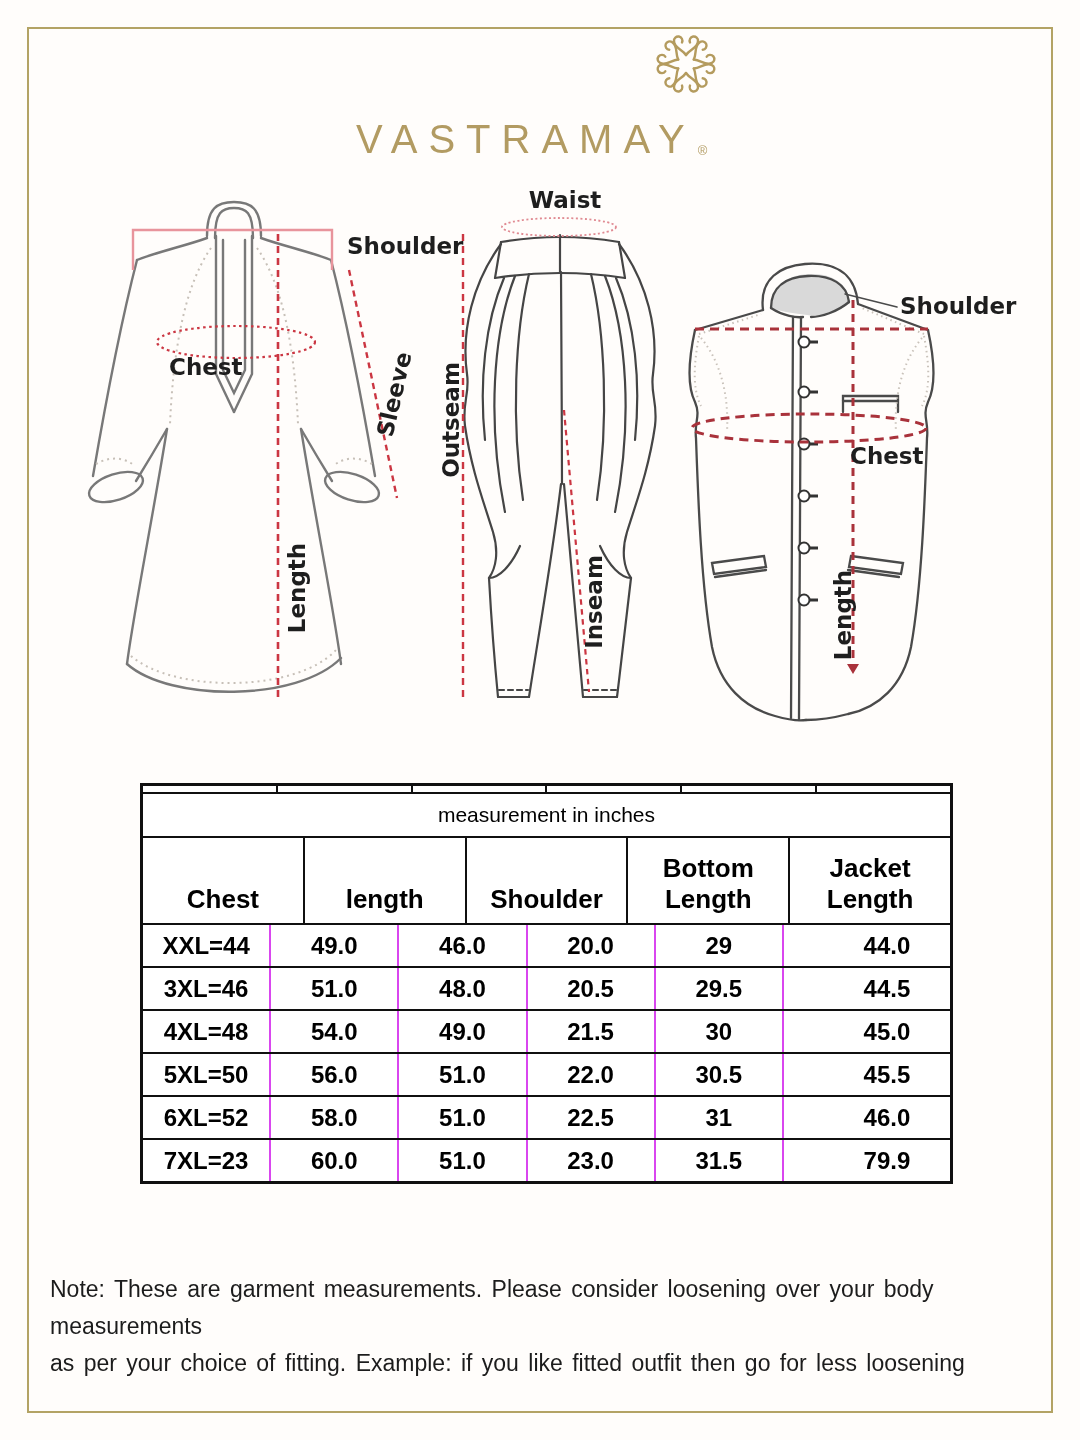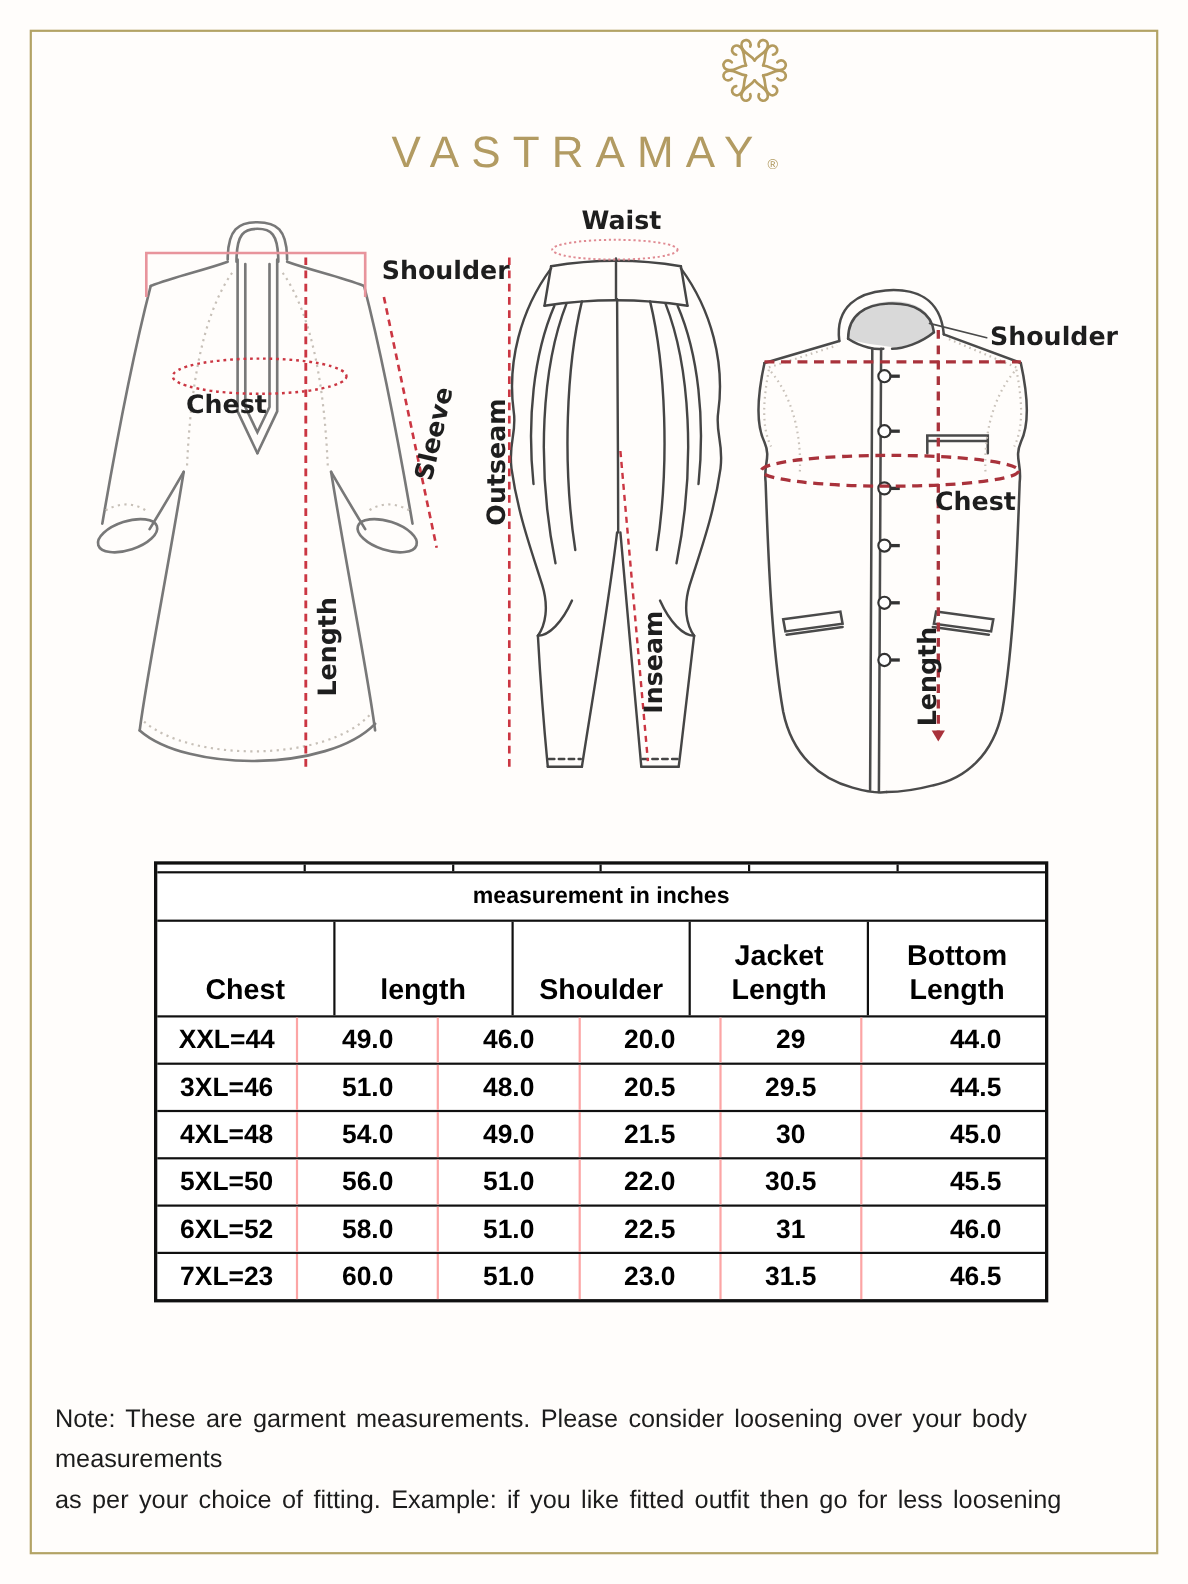--- a/index.html
+++ b/index.html
@@ -21,27 +21,27 @@
 
   
   .sizechart{position:absolute;left:140px;top:783px;width:807px;border:3px solid #101010;
              background:#fff;color:#000;}
   .t-strip{display:flex;height:6px;}
   .t-strip .c{flex:1;border-right:2px solid #101010;}
   .t-strip .c:last-child{border-right:none;}
   .t-title{height:36px;border-top:2px solid #101010;display:flex;align-items:center;justify-content:center;
            font-size:29px;font-weight:bold;}
   .t-sub{height:42px;border-top:2px solid #101010;display:flex;align-items:center;justify-content:center;
-         font-size:21px;font-weight:bold;}
+         font-size:21px;font-weight:normal;}
   .t-head{display:flex;height:85px;border-top:2px solid #101010;}
   .t-head .c{flex:1;border-right:2px solid #101010;display:flex;align-items:flex-end;justify-content:center;
              text-align:center;font-size:26px;font-weight:bold;line-height:31px;padding-bottom:8px;}
   .t-head .c:last-child{border-right:none;}
   .t-row{display:flex;height:41px;border-top:2px solid #101010;}
-  .t-row .c{flex:1;border-right:2px solid #fca5a5;display:flex;align-items:center;justify-content:center;
+  .t-row .c{flex:1;border-right:2px solid #d946ef;display:flex;align-items:center;justify-content:center;
             font-size:24px;font-weight:bold;}
   .t-row .c:last-child{border-right:none;padding-left:40px;}
 
   
   .note{position:absolute;left:50px;top:1271px;width:975px;font-size:23px;line-height:37px;
         color:#1c1c1c;text-align:left;word-spacing:3px;}
 </style>
 </head>
 <body>
 
@@ -216,22 +216,22 @@
         <div class="c"></div>
         <div class="c"></div>
         <div class="c"></div>
         <div class="c"></div>
     </div>
     <div class="t-sub">measurement in inches</div>
     <div class="t-head">
       <div class="c">Chest</div>
       <div class="c">length</div>
       <div class="c">Shoulder</div>
+      <div class="c">Bottom Length</div>
       <div class="c">Jacket Length</div>
-      <div class="c">Bottom Length</div>
     </div>
     <div class="t-row">
       <div class="c">XXL=44</div>
       <div class="c">49.0</div>
       <div class="c">46.0</div>
       <div class="c">20.0</div>
       <div class="c">29</div>
       <div class="c">44.0</div>
     </div>
     <div class="t-row">
@@ -265,21 +265,21 @@
       <div class="c">22.5</div>
       <div class="c">31</div>
       <div class="c">46.0</div>
     </div>
     <div class="t-row">
       <div class="c">7XL=23</div>
       <div class="c">60.0</div>
       <div class="c">51.0</div>
       <div class="c">23.0</div>
       <div class="c">31.5</div>
-      <div class="c">46.5</div>
+      <div class="c">79.9</div>
     </div>
   </div>
 
   <div class="note">
     <div>Note: These are garment measurements. Please consider loosening over your body measurements</div>
     <div>as per your choice of fitting. Example: if you like fitted outfit then go for less loosening</div>
   </div>
 </div>
 
 </body></html>

